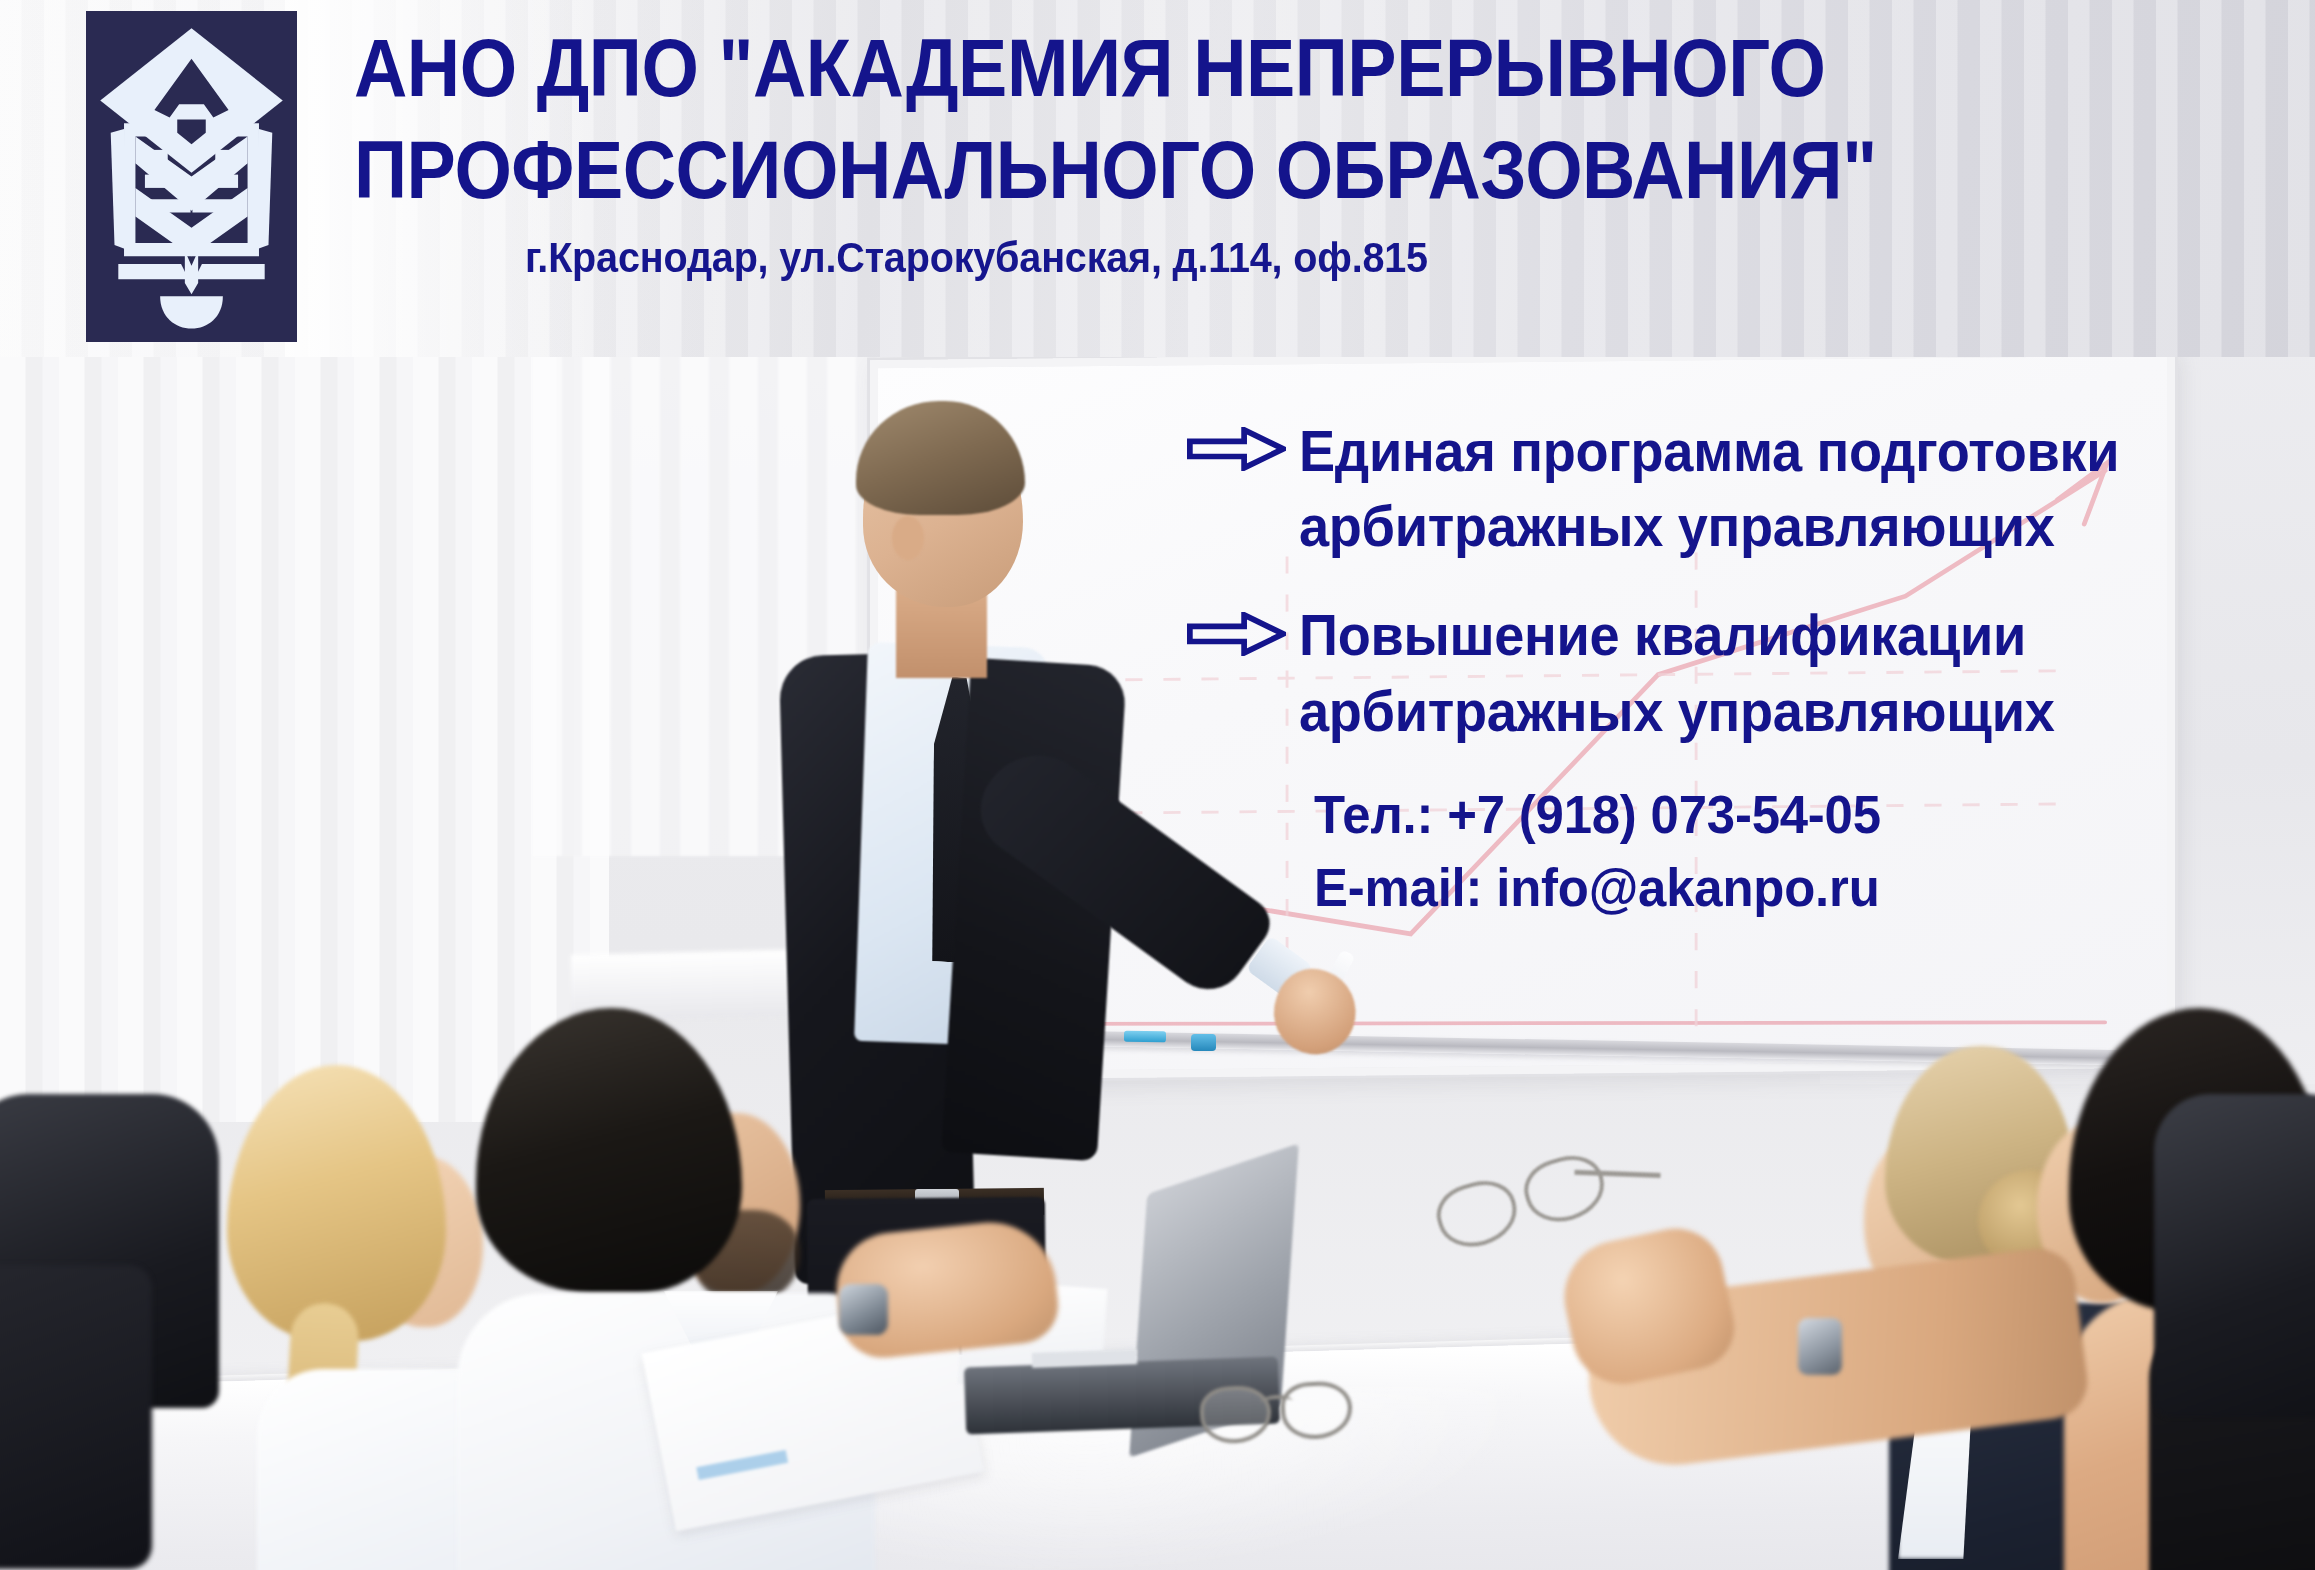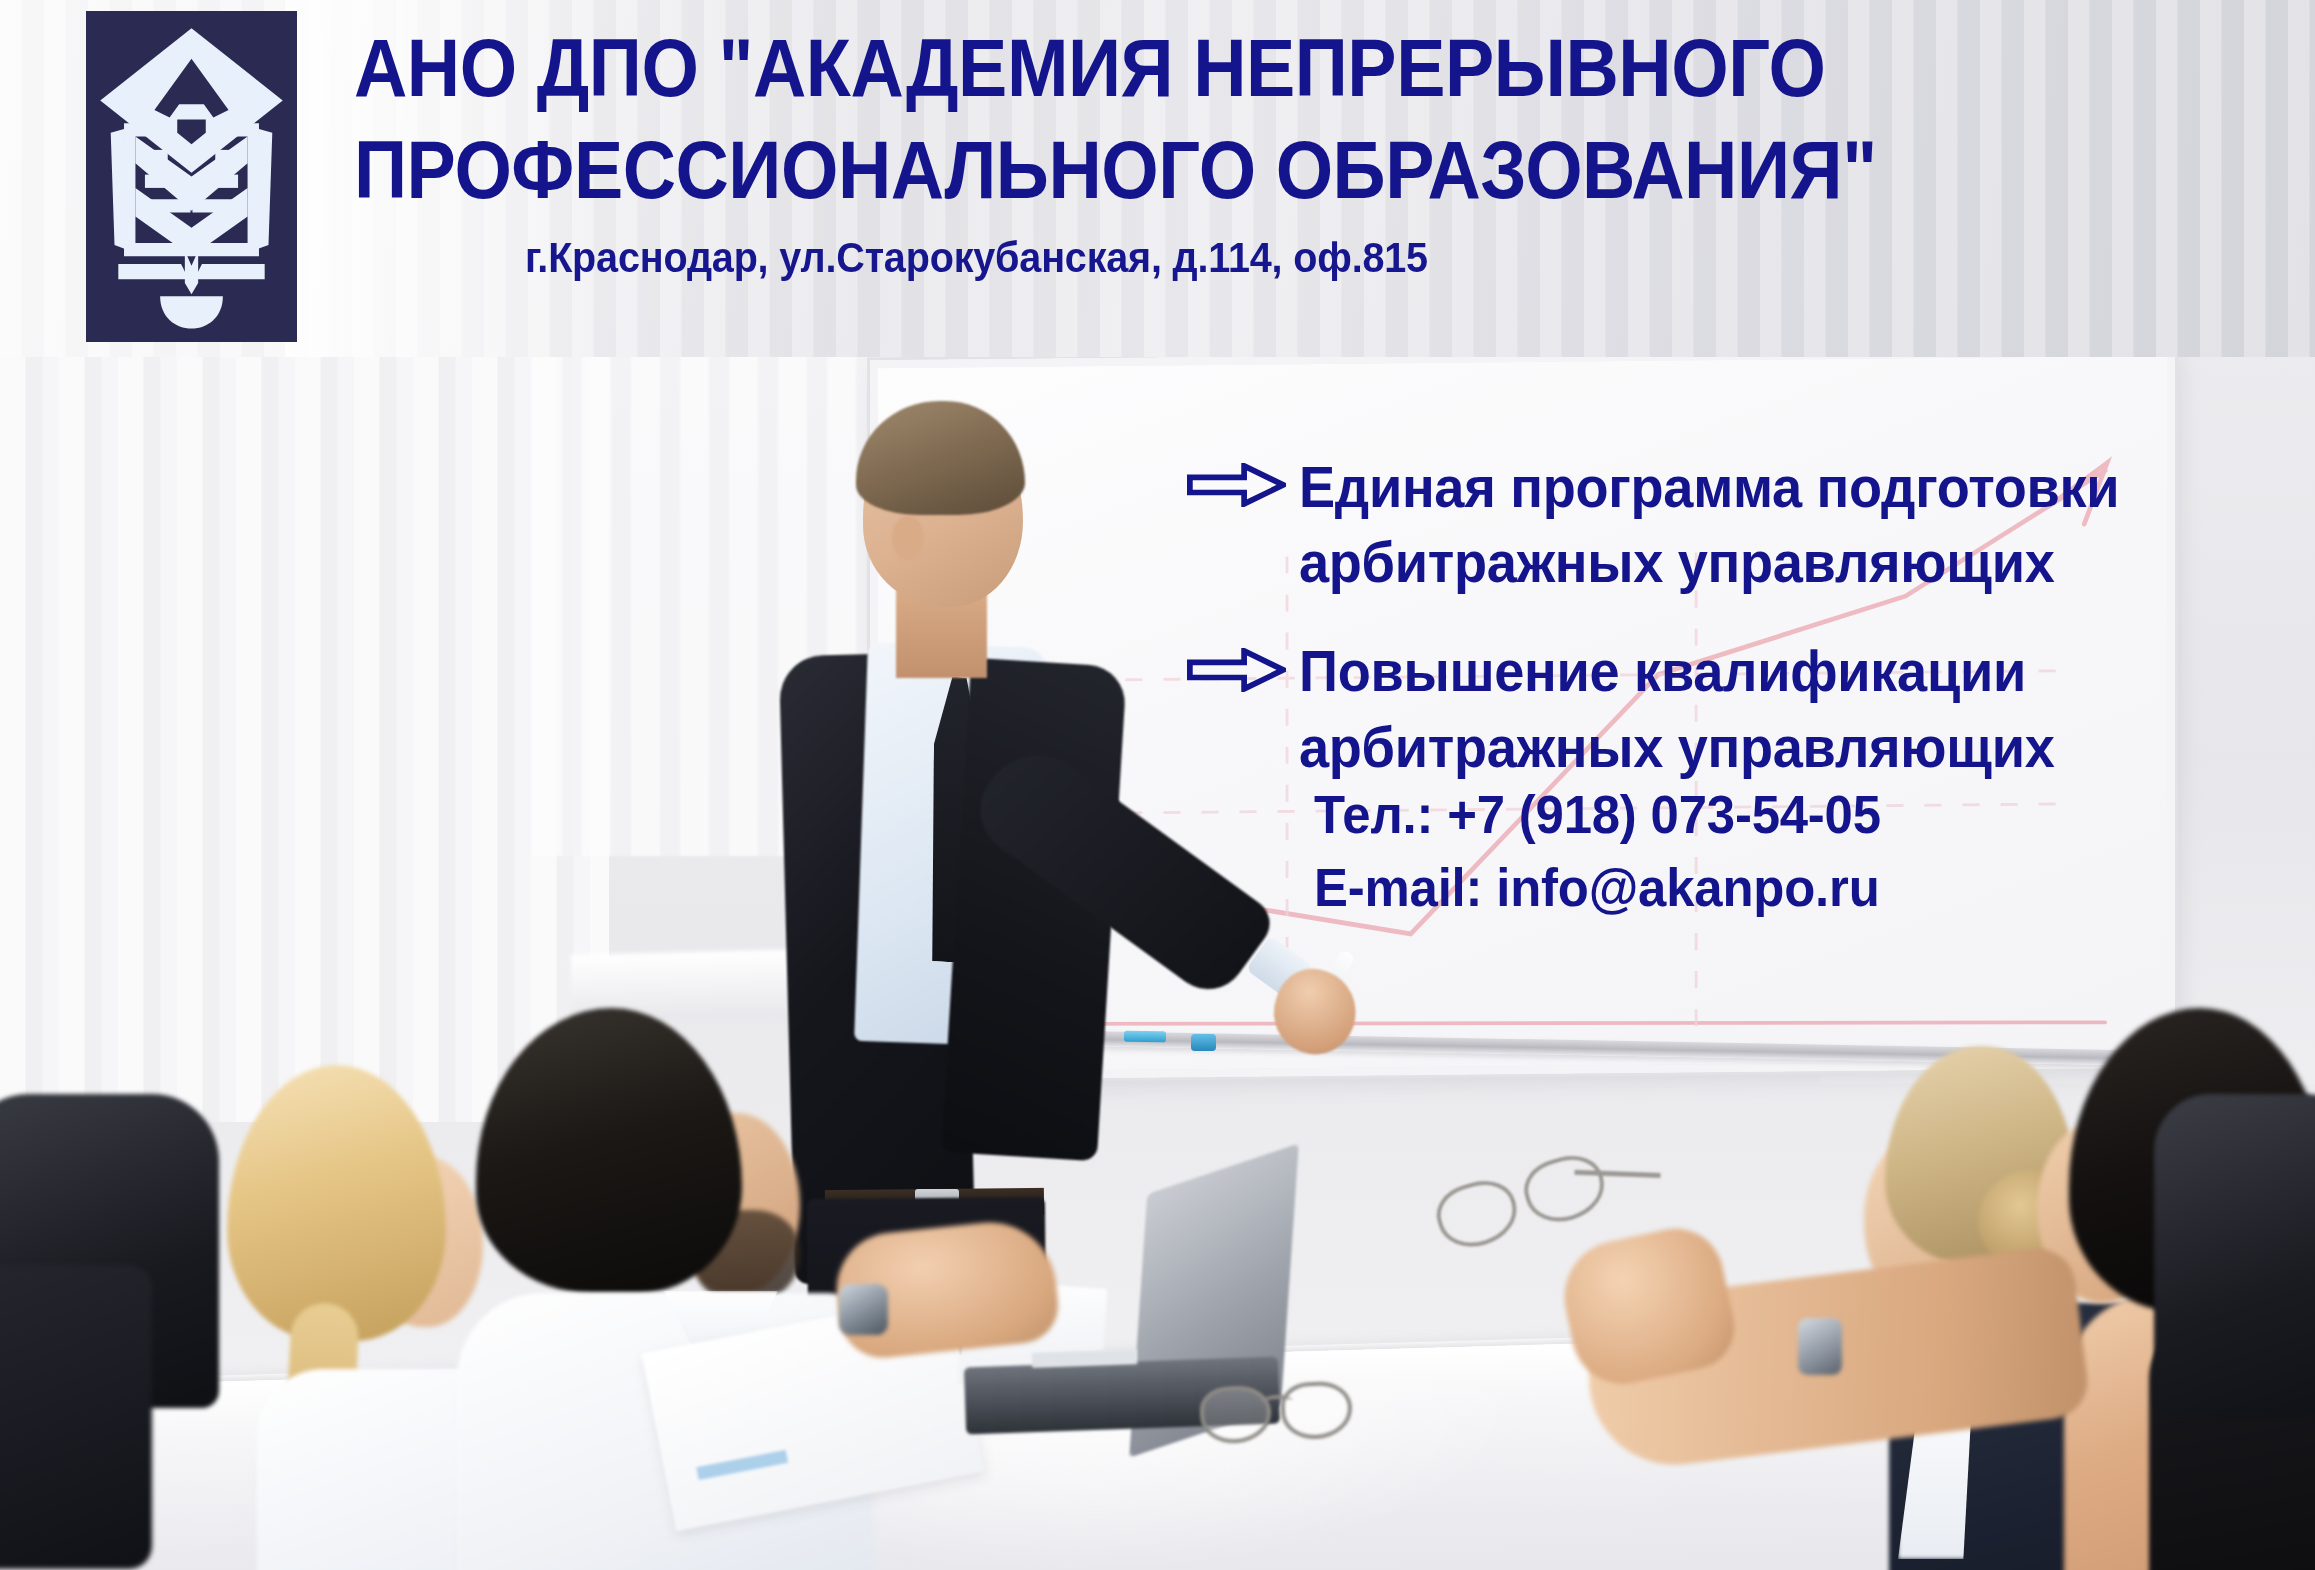--- a/index.html
+++ b/index.html
@@ -622,21 +622,20 @@
     transform-origin: left center;
     white-space: nowrap;
   }
 
   
   .bullets {
     position: absolute;
     left: 1187px; top: 414px;
     width: 951px;
     z-index: 5;
-    margin-top: 36px;
   }
   .bullet {
     display: flex;
     align-items: flex-start;
     margin-bottom: 34px;
   }
   .bullet-arrow {
     flex: 0 0 auto;
     width: 99px;
     margin-top: 13.3px;

